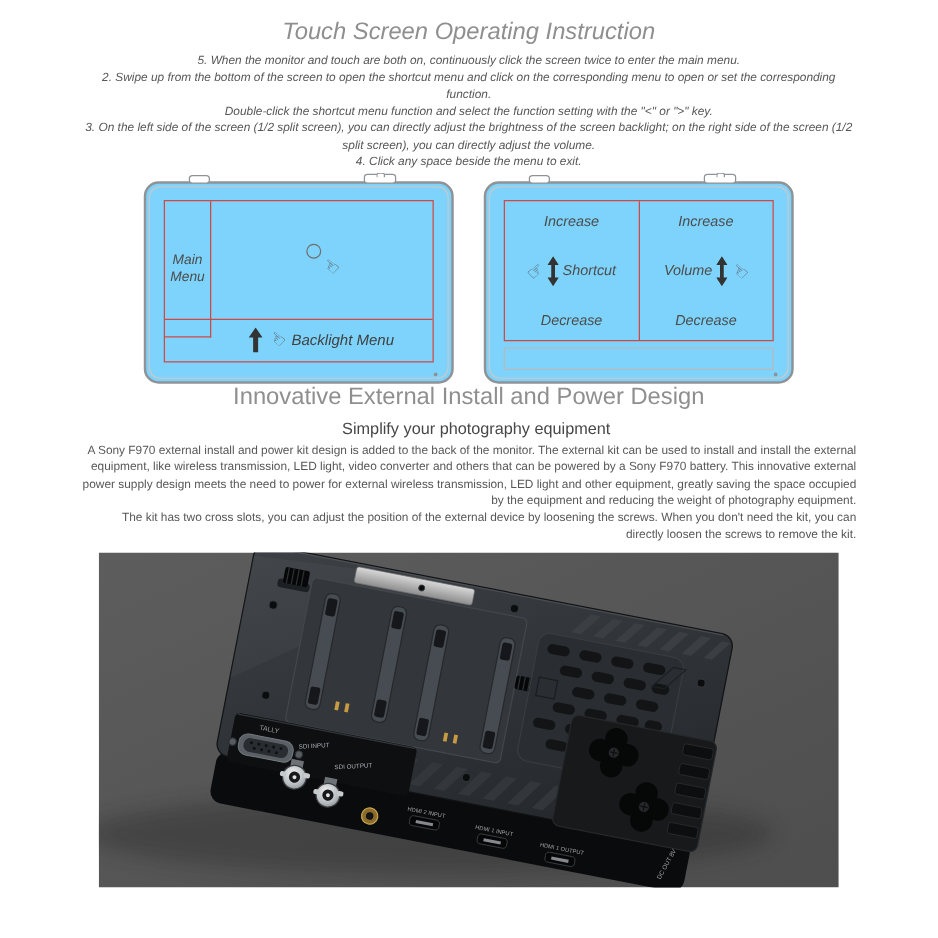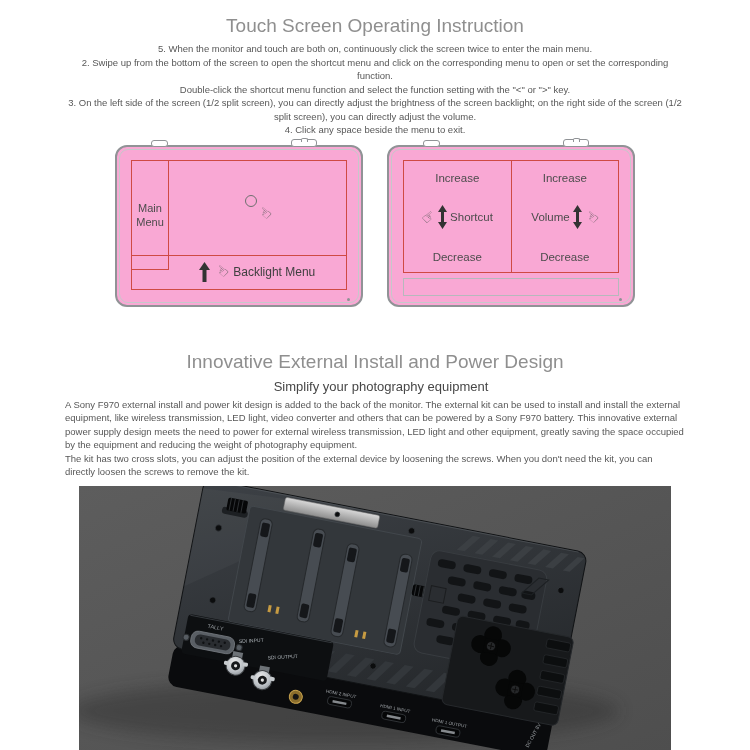--- a/index.html
+++ b/index.html
@@ -2,26 +2,26 @@
 <html><head>
 <meta charset="utf-8">
 <style>
   html,body { margin:0; padding:0; }
   body {
     width:750px; height:750px; background:#ffffff; overflow:hidden;
     font-family:"Liberation Sans", sans-serif;
     --red:#cf4a44;
   }
   .big-title { text-align:center; font-size:19px; color:#8f8f8f; font-weight:400; margin:0; }
-  .sec1 { padding-top:15px; }
+  .sec1 { padding-top:15px;font-style:italic; }
   .instructions { width:622px; margin:5px auto 0; font-size:9.5px; line-height:13.5px; color:#575757; text-align:center; }
   .monitors { display:flex; justify-content:center; gap:24px; margin-top:8px; }
 
   
-  .monitor { position:relative; width:244px; height:158px; border:2px solid #909396; border-radius:12px; background:#f9a8d4; }
+  .monitor { position:relative; width:244px; height:158px; border:2px solid #909396; border-radius:12px; background:#7dd3fc; }
   .bezel { position:absolute; inset:2px; border:1px solid #c6c8ca; border-radius:9px; pointer-events:none; }
   .tbtn { position:absolute; top:-7px; height:5px; background:#fff; border:1.5px solid #909396; border-radius:3px; }
   .tbtn-a { width:15px; left:34px; }
   .tbtn-dial { width:24px; height:6px; top:-8px; right:44px; }
   .tbtn-dial::after { content:""; position:absolute; left:9px; top:-2px; width:5px; height:3px; border:1.5px solid #909396; border-bottom:none; border-radius:2px 2px 0 0; background:#fff; }
   .pdot { position:absolute; right:11px; bottom:4px; width:3px; height:3px; border-radius:50%; background:#8f9295; }
 
   
   .red-zone { position:absolute; left:14px; right:14px; top:13px; bottom:15px; border:1px solid var(--red); }
   .mm-strip { position:absolute; left:0; top:0; width:36px; height:85%; border-right:1px solid var(--red); border-bottom:1px solid var(--red); display:flex; align-items:center; justify-content:center; text-align:center; font-size:11px; line-height:1.3; color:#4c4c4c; }
@@ -38,23 +38,23 @@
   .bstrip { position:absolute; left:14px; right:14px; top:131px; height:16px; border:1px solid #b6b9bc; }
 
   .hand { font-family:"DejaVu Sans", sans-serif; font-size:15px; color:#5a5a5a; display:inline-block; line-height:1; }
   .hand-ul { transform:rotate(40deg); }
   .hand-ur { transform:rotate(-40deg); }
   .tapicon { position:relative; width:30px; height:27px; flex:0 0 auto; }
   .tapicon .ring { position:absolute; left:3px; top:1px; width:10px; height:10px; border:1.5px solid #6f6f6f; border-radius:50%; }
   .tapicon .hand { position:absolute; right:1px; bottom:0; }
 
   
-  .sec2 { margin-top:44px; text-align:center; }
+  .sec2 { text-align:center; }
   .subtitle { margin-top:6px; font-size:13px; color:#474747;padding-left:12px; }
-  .paragraphs { width:620px; margin:4px auto 0; font-size:9.5px; line-height:13.5px; color:#575757; text-align:left; }
+  .paragraphs { width:620px; margin:4px auto 0; font-size:9.5px; line-height:13.5px; color:#575757; text-align:right; }
   .paragraphs div { margin:0; }
 
   
   .photo-wrap { width:592px; height:268px; margin:7px 0 0 79px; }
   .photo-wrap svg { display:block; }
 </style>
 </head>
 <body>
 
 <div class="sec1">

